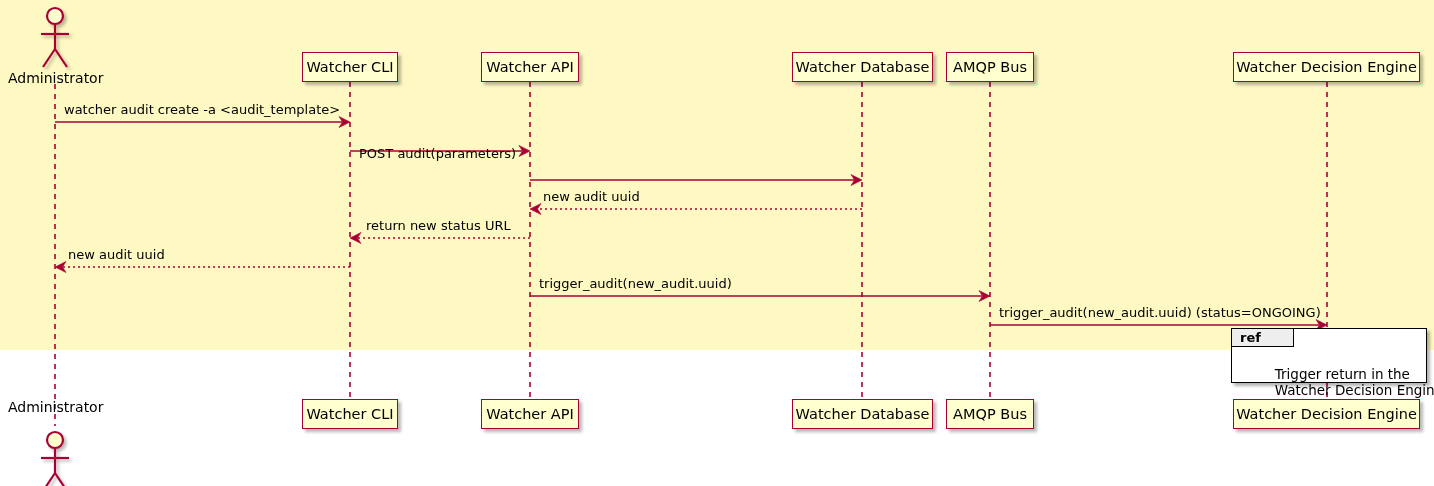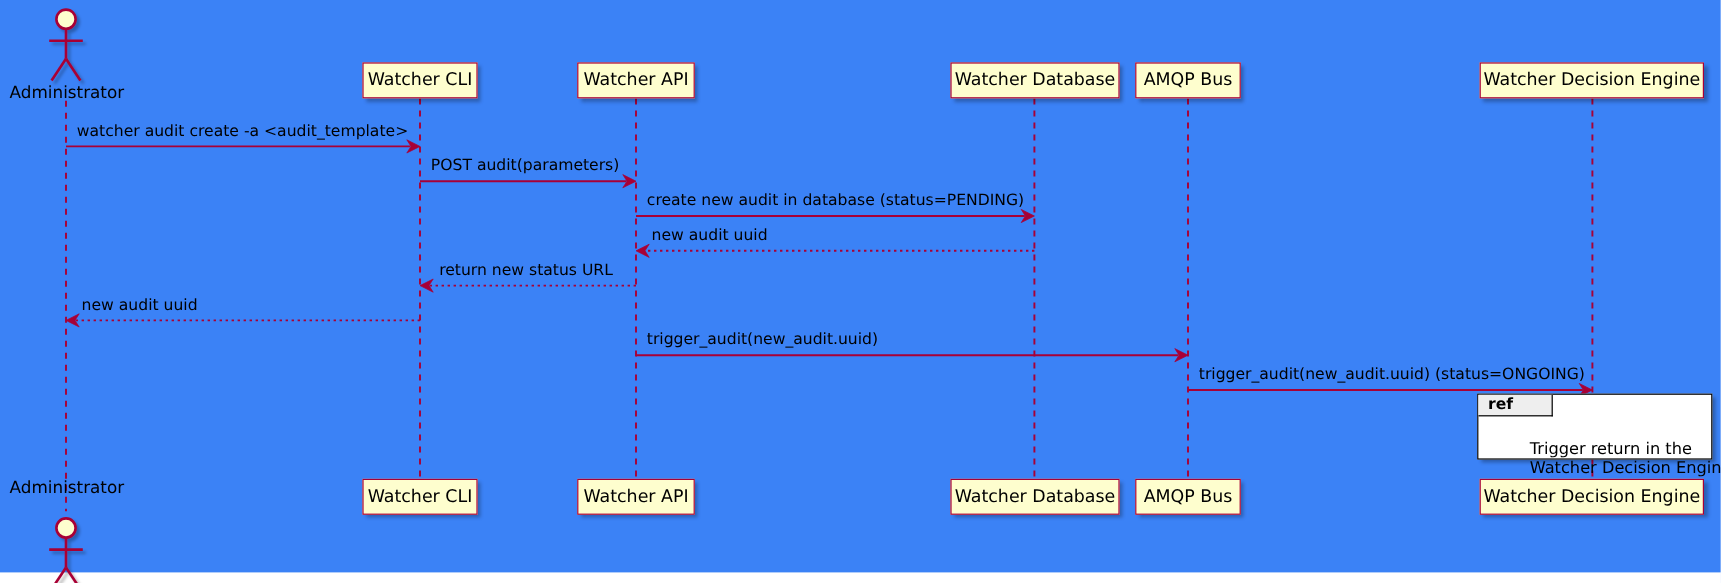--- a/index.html
+++ b/index.html
@@ -9,22 +9,22 @@
   }
   body {
     font-family: "DejaVu Sans", sans-serif;
     width: 1434px;
     height: 486px;
     overflow: hidden;
   }
   #diagram {
     position: relative;
     width: 1434px;
-    height: 477px;
-    background: #3b82f6;
+    height: 350px;
+    background: #fef9c3;
   }
   .layer {
     position: absolute;
     left: 0;
     top: 0;
     width: 1434px;
     height: 486px;
   }
   
   .pbox {
@@ -172,25 +172,22 @@
   <div class="actor-label" style="left:8px; top:70px;">
     <span>Administrator</span>
   </div>
   <div class="actor-label" style="left:8px; top:399px;">
     <span>Administrator</span>
   </div>
 
   <div class="msg" style="left:64px; top:102px;">
     <span>watcher audit create -a &lt;audit_template&gt;</span>
   </div>
-  <div class="msg" style="left:359px; top:131px;">
+  <div class="msg" style="left:359px; top:146px;">
     <span>POST audit(parameters)</span>
-  </div>
-  <div class="msg" style="left:539px; top:160px;">
-    <span>create new audit in database (status=PENDING)</span>
   </div>
   <div class="msg" style="left:543px; top:189px;">
     <span>new audit uuid</span>
   </div>
   <div class="msg" style="left:366px; top:218px;">
     <span>return new status URL</span>
   </div>
   <div class="msg" style="left:68px; top:247px;">
     <span>new audit uuid</span>
   </div>

